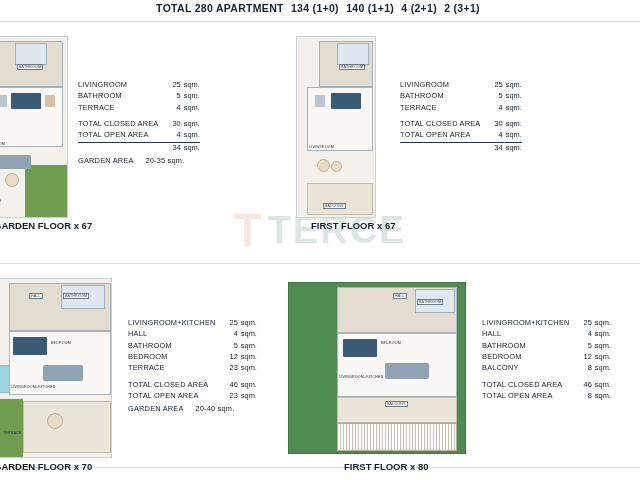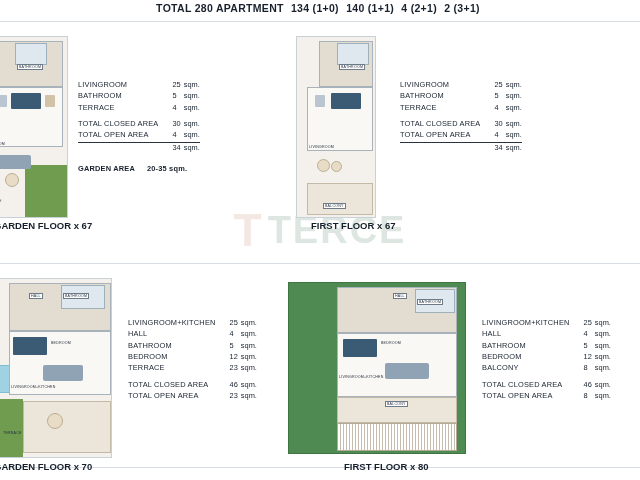--- a/index.html
+++ b/index.html
@@ -167,34 +167,33 @@
     color: #16202c;
     line-height: 1.45;
   }
   .spec table { border-collapse: collapse; }
   .spec td {
     padding: 0 0 0.6px 0;
     white-space: nowrap;
     vertical-align: top;
   }
   .spec td.name { padding-right: 14px; letter-spacing: 0.2px; }
-  .spec td.val { text-align: left; padding-right: 3px; }
+  .spec td.val { text-align: right; padding-right: 3px; }
   .spec td.unit { text-align: left; }
   .spec tr.gap td { padding-top: 5px; }
   .spec tr.total td.name { letter-spacing: 0.2px; margin-top: 30px; }
   .spec tr.ruled td {
     border-top: 1px solid #2a3440;
   }
   .spec .sumrow td.val { }
   .garden-line {
-    margin-top: 10px;
+    margin-top: 2px;
     font-size: 7.4px;
     letter-spacing: 0.2px;
     white-space: nowrap;
-    font-weight: bold;
   }
   .garden-line .g-val { margin-left: 10px; }
 </style>
 </head>
 <body>
 
 <div class="page">
 
   <div class="header">
     <span>TOTAL 280 APARTMENT</span>
@@ -380,20 +379,24 @@
           <td class="val">46</td>
           <td class="unit">sqm.</td>
         </tr>
         <tr class="total">
           <td class="name">TOTAL OPEN  AREA</td>
           <td class="val">23</td>
           <td class="unit">sqm.</td>
         </tr>
       </tbody>
         </table>
+      <div class="garden-line">
+        <span>GARDEN  AREA</span>
+        <span class="g-val">20-40 sqm.</span>
+      </div>
     </div>
   </div>
 
   <div class="panel">
     <div class="plan" style="left:288px; top:282px; width:176px; height:170px; background:#4f8a52; border-color:#3f7543;">
       <div class="room dark" style="left:48px; top:4px; width:118px; height:44px;"></div>
       <div class="lbl boxed" style="left:104px; top:10px;">HALL</div>
       <div class="bath" style="left:126px; top:6px; width:38px; height:22px;"></div>
       <div class="lbl boxed" style="left:128px; top:16px;">BATHROOM</div>
       <div class="room white" style="left:48px; top:50px; width:118px; height:62px;"></div>

